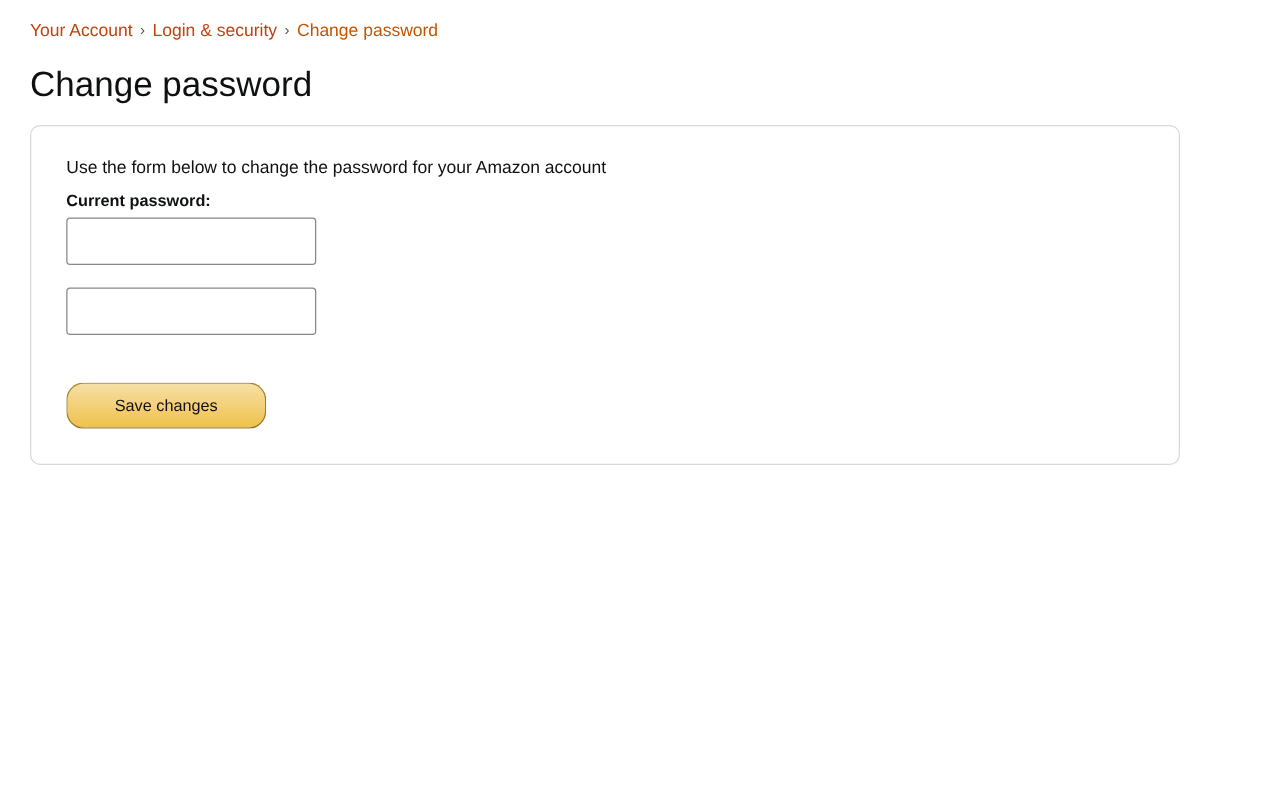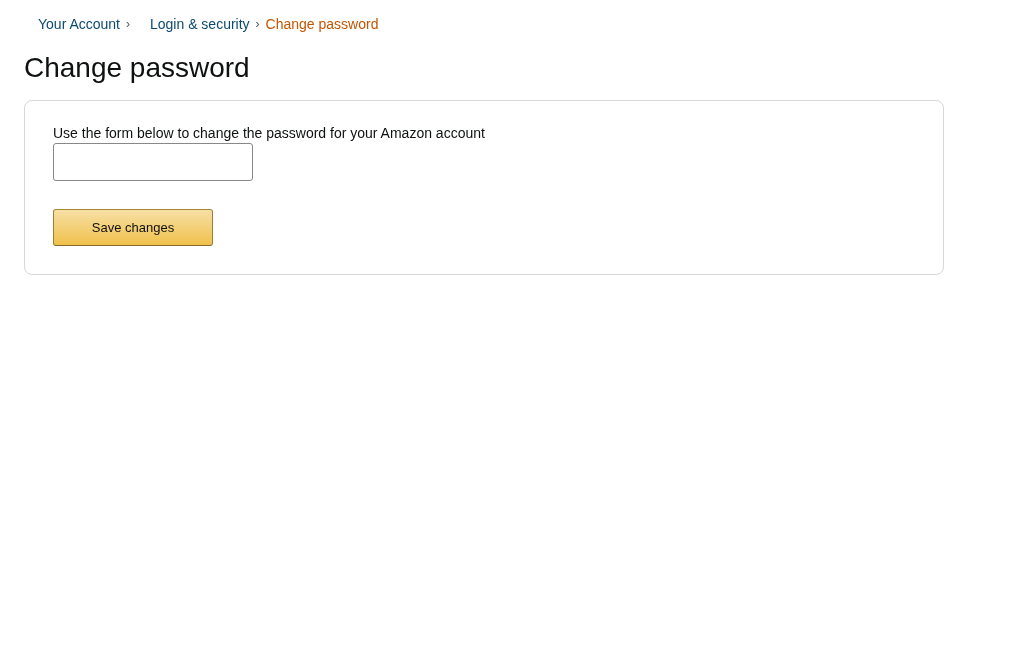--- a/index.html
+++ b/index.html
@@ -20,24 +20,23 @@
 
     .breadcrumb {
       display: flex;
       align-items: center;
       gap: 6px;
       margin-bottom: 20px;
       font-size: 14px;
     }
 
     .breadcrumb-link {
-      color: #0c4a6e;
+      color: #c2410c;
       text-decoration: none;
       cursor: pointer;
-      margin-left: 14px;
     }
 
     .breadcrumb-separator {
       color: #555;
       font-size: 12px;
     }
 
     .breadcrumb-current {
       color: #C45500;
     }
@@ -53,21 +52,21 @@
       border: 1px solid #D5D9D9;
       border-radius: 8px;
       padding: 24px 28px 28px 28px;
       max-width: 920px;
       background: #fff;
     }
 
     .form-description {
       font-size: 14px;
       color: #0F1111;
-      margin-bottom: 2px;
+      margin-bottom: 12px;
     }
 
     .form-group {
       margin-bottom: 18px;
     }
 
     .form-label {
       display: block;
       font-weight: 700;
       font-size: 13px;
@@ -82,25 +81,25 @@
       border: 1px solid #888;
       border-radius: 3px;
       padding: 4px 8px;
       font-size: 13px;
       outline: none;
       background: #fff;
       color: #0F1111;
     }
 
     .save-button {
-      margin-top: 10px;
+      margin-top: 20px;
       background: linear-gradient(to bottom, #f7dfa5, #f0c14b);
       border: 1px solid #a88734;
       border-color: #a88734 #9c7e31 #846a29;
-      border-radius: 3px;
+      border-radius: 14px;
       padding: 10px 28px;
       font-size: 13px;
       font-weight: 400;
       color: #111;
       cursor: pointer;
       min-width: 160px;
     }
   </style>
 </head>
 <body>
@@ -113,20 +112,24 @@
   <span class="breadcrumb-current">Change password</span>
 </nav>
 
 <h1 class="page-title">Change password</h1>
 
 <div class="form-card">
 
   <p class="form-description">Use the form below to change the password for your Amazon account</p>
 
   
+  <div class="form-group">
+    <label class="form-label">Current password:</label>
+    <input type="password" class="form-input" placeholder="" style="">
+  </div>
 
   
 
   
   <div class="form-group">
     <input type="password" class="form-input" placeholder="" style="">
   </div>
 
   
   <button class="save-button">Save changes</button>

